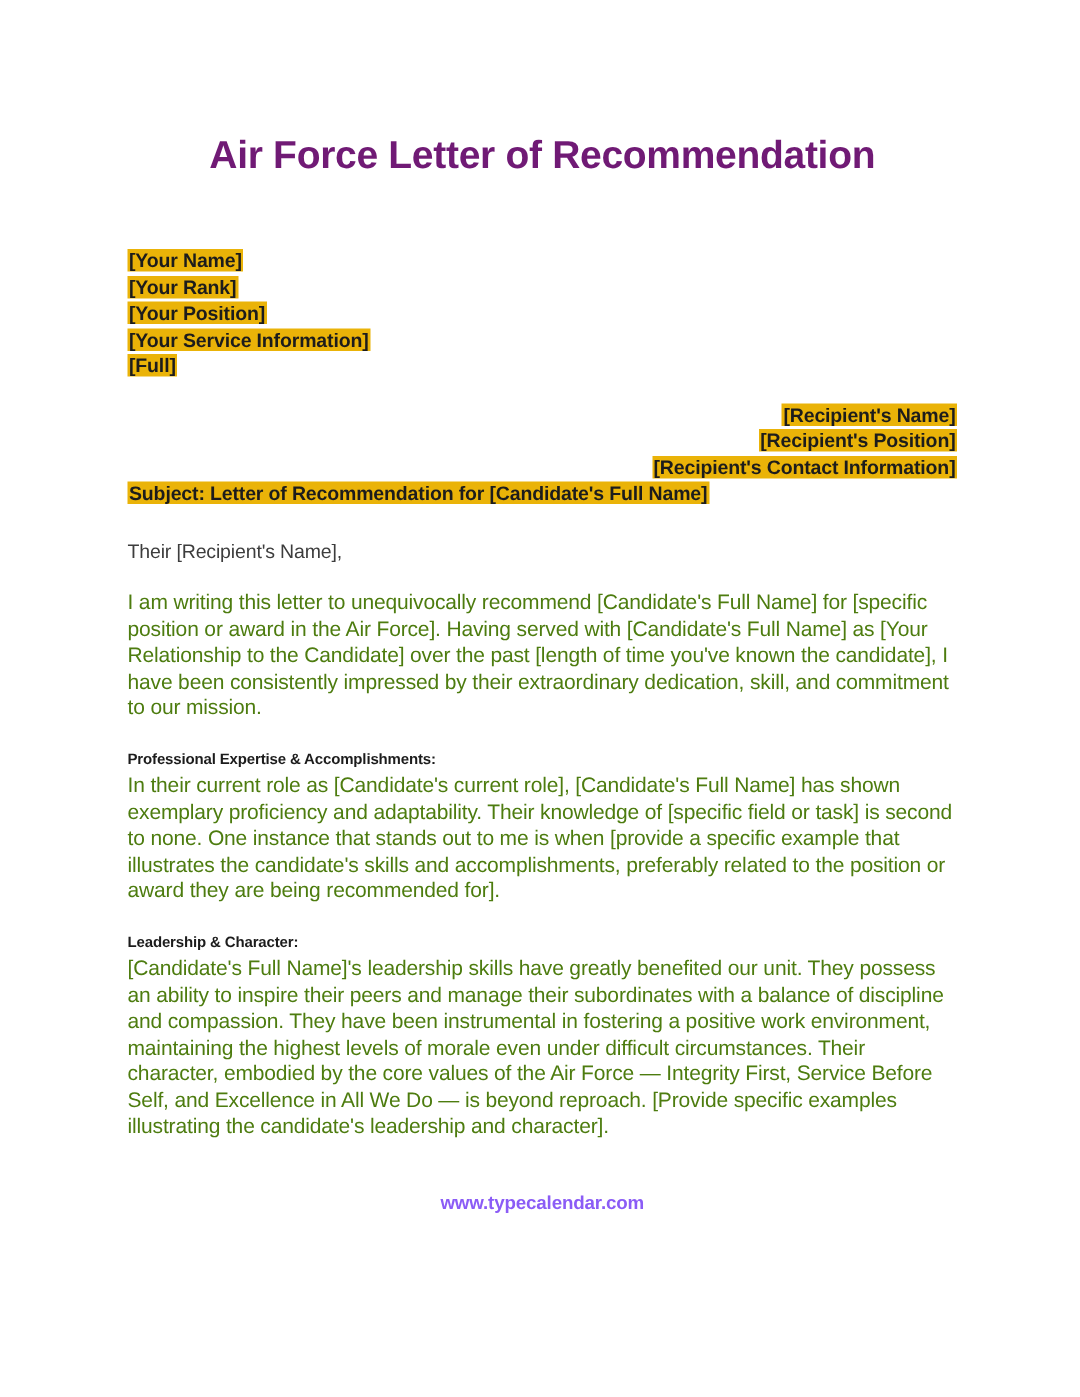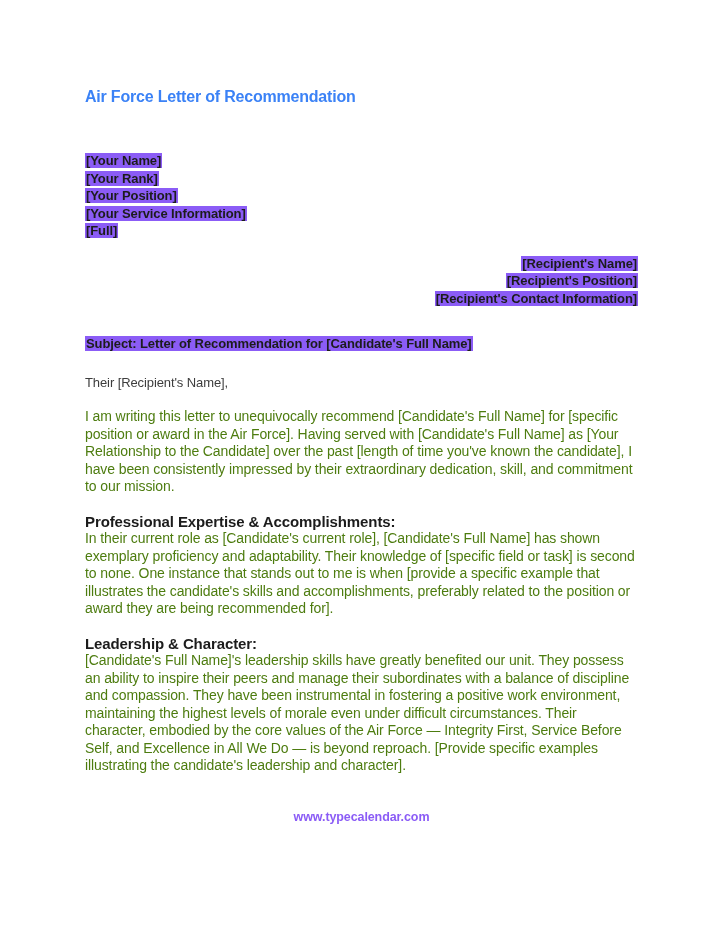--- a/index.html
+++ b/index.html
@@ -15,62 +15,62 @@
     font-family: "Liberation Sans", "DejaVu Sans", sans-serif;
     color: #3d3d3d;
     overflow: hidden;
     box-sizing: border-box;
   }
   .inner {
     box-sizing: border-box;
     padding: 88px 82px 0 85px;
   }
   .doc-title {
-    font-size: 16px;
+    text-align: center;
+    font-size: 26px;
     font-weight: bold;
-    color: #3b82f6;
+    color: #701a75;
     letter-spacing: -0.2px;
     margin: 0;
   }
   .line {
     font-size: 13px;
     line-height: 17.5px;
     letter-spacing: -0.1px;
   }
   .hl {
-    background: #8b5cf6;
+    background: #eab308;
     color: #1c1c1c;
     font-weight: bold;
     padding: 0 1px;
   }
   .sender-block {
     margin-top: 46px;
   }
   .recipient-block {
     margin-top: 15px;
     text-align: right;
   }
   .subject-line {
-    margin-top: 28px;
   }
   .salutation {
     margin-top: 21px;
     color: #3d3d3d;
   }
   .para {
     margin: 17px 0 0 0;
     font-size: 14px;
     line-height: 17.5px;
     letter-spacing: -0.1px;
     max-width: 555px;
     color: #4d7c0f;
   }
   .section-heading {
     margin: 17px 0 0 0;
-    font-size: 15px;
+    font-size: 10px;
     line-height: 17.5px;
     font-weight: bold;
     color: #1c1c1c;
     letter-spacing: -0.1px;
   }
   .section .para {
     margin-top: 0;
   }
   .footer {
     margin-top: 35px;

